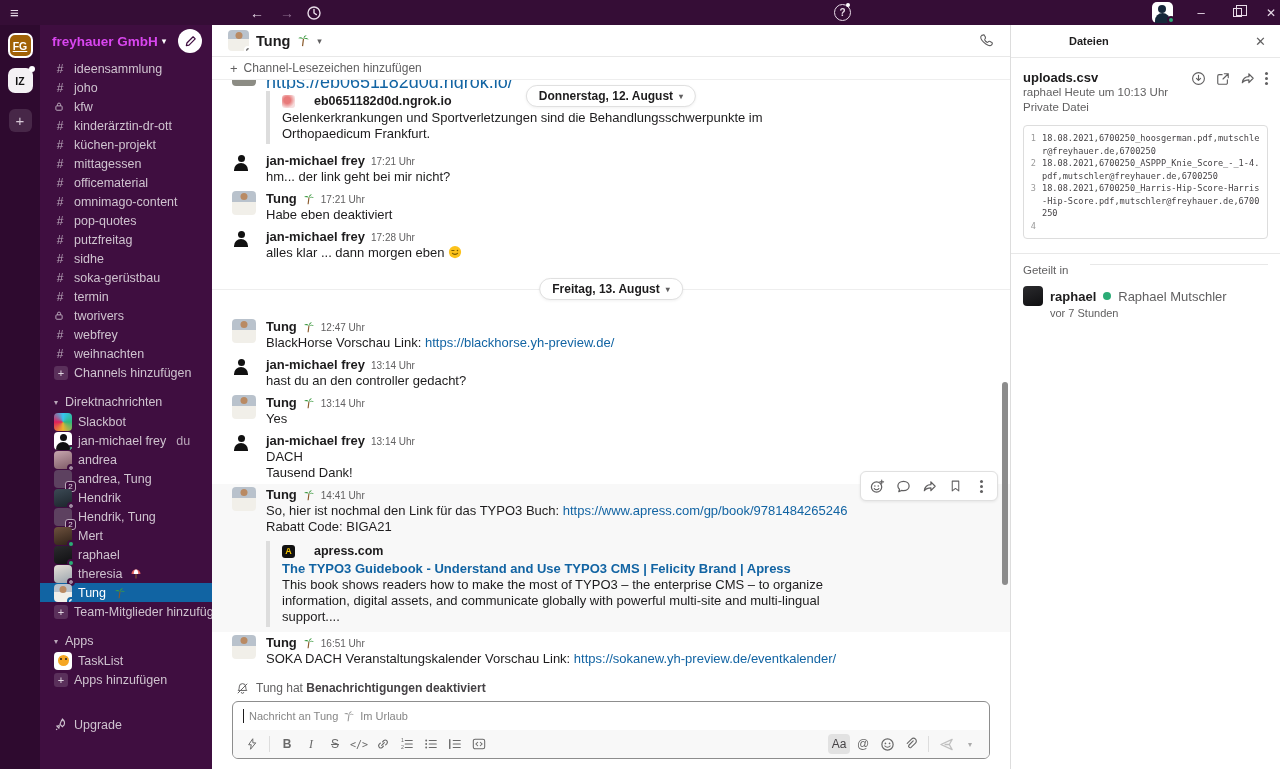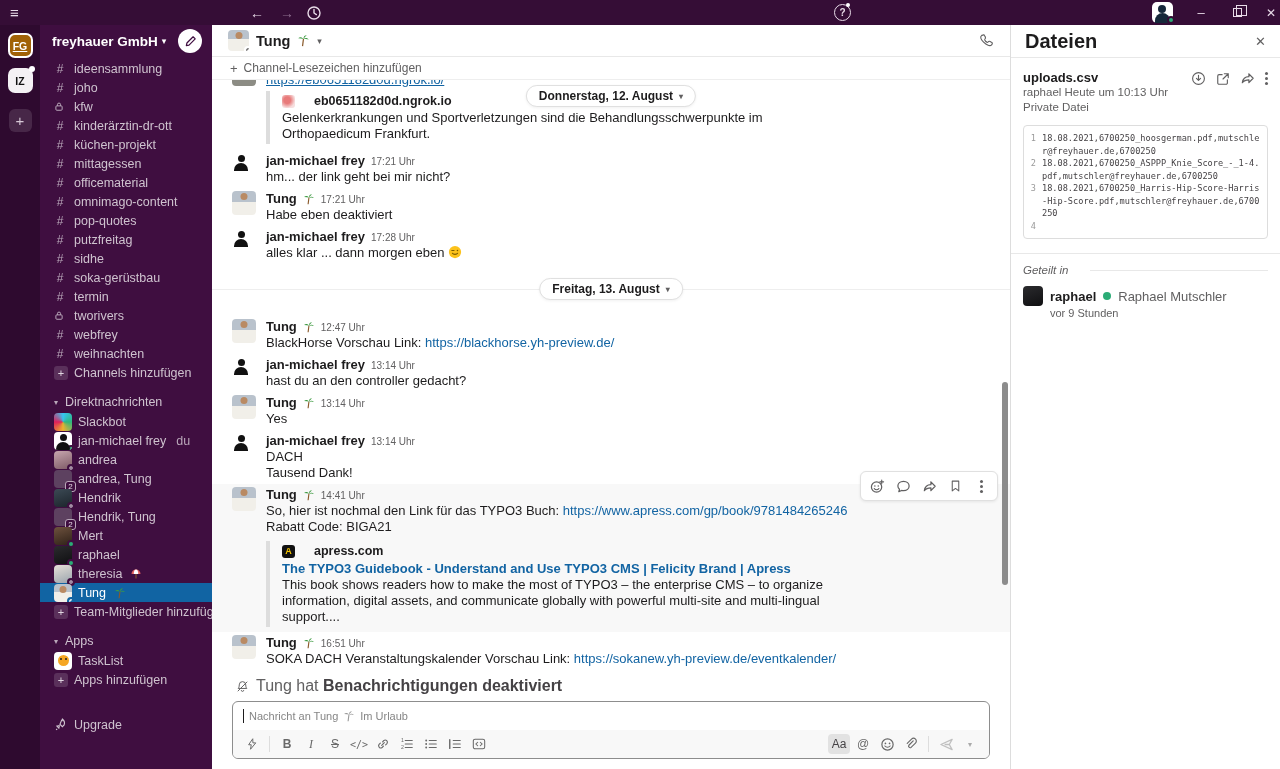--- a/index.html
+++ b/index.html
@@ -39,21 +39,21 @@
     font-size:10.5px; font-weight:bold; }
   .ws-active { background:#a16207; color:#fff; border:2px solid #fff; box-shadow:0 0 0 2px #2e0a2f;text-decoration:underline; }
   .ws-iz { background:#f4f1f4; color:#111; position:relative; }
   .ws-iz .nd { position:absolute; right:-2px; top:-2px; width:6px; height:6px; border-radius:50%; background:#fff; }
   .rail-add { width:23px; height:23px; border-radius:6px; background:rgba(255,255,255,.12); color:#d6c8d6;
     display:flex; align-items:center; justify-content:center; font-size:15px; margin-top:6px; }
 
   
   .sidebar { width:172px; background:#3f0e40; color:#cfc3cf; flex:none; display:flex; flex-direction:column; overflow:hidden; }
   .ws-header { height:32px; display:flex; align-items:center; padding:0 10px 0 12px; flex:none; }
-  .ws-name { color:#ffffff; font-weight:bold; font-size:13.5px; white-space:nowrap; }
+  .ws-name { color:#d946ef; font-weight:bold; font-size:13.5px; white-space:nowrap; }
   .ws-chev { color:#fff; font-size:9px; margin-left:4px; }
   .compose-btn { margin-left:auto; width:24px; height:24px; border-radius:50%; background:#fff; border:none;
     display:flex; align-items:center; justify-content:center; }
   .side-scroll { flex:1; overflow:hidden; padding-top:2px; }
   .srow { height:19px; display:flex; align-items:center; padding:0 10px 0 14px; font-size:12.5px; gap:8px; white-space:nowrap; }
   .srow .pfx { width:12px; text-align:center; color:#b9a7b9; font-size:12px; flex:none; }
   .srow.selected { background:#1164a3; color:#fff; }
   .sec-head { margin-top:10px; height:20px; display:flex; align-items:center; gap:7px; padding:0 14px; font-size:12.5px; }
   .sec-head .tri { font-size:8px; color:#b9a7b9; }
   .addbox { width:14px; height:14px; border-radius:3px; background:rgba(255,255,255,.14); color:#e0d5e0;
@@ -101,21 +101,21 @@
   .chat { flex:1; overflow:hidden; position:relative; padding-top:0; }
   .msg { display:flex; gap:10px; padding:3px 20px; position:relative; }
   .msg-av { width:24px; height:24px; border-radius:4px; flex:none; position:relative; }
   .mhead { display:flex; align-items:baseline; gap:6px; line-height:15px; }
   .uname { font-weight:bold; font-size:13px; }
   .mtime { font-size:10px; color:#616061; }
   .mtext { font-size:13px; line-height:16px; }
   .a-link { color:#1264a3; }
   .msg.hovered { background:#f8f8f8; }
   .clip-row { height:9px; overflow:hidden; padding:0 20px 0 54px; }
-  .clip-row .inner { transform:translateY(-8px); font-size:13px; }
+  .clip-row .inner { transform:translateY(-8px); font-size:18px; }
   .clip-av { position:absolute; left:20px; top:0; width:24px; height:6px; border-radius:0 0 4px 4px; background:#8c8c84; }
 
   .preview { margin:2px 20px 6px 54px; border-left:4px solid #ddd; padding:2px 12px; max-width:600px; }
   .pv-site { display:flex; align-items:center; gap:19px; font-size:12.5px; font-weight:bold; line-height:17px; }
   .favicon { width:13px; height:13px; border-radius:3px; flex:none; }
   .fav-ngrok { background:radial-gradient(circle at 40% 40%, #e87a7a 30%, #f6dede 70%); }
   .fav-apress { background:#111; color:#f5c400; font-size:9px; font-weight:bold; display:flex; align-items:center; justify-content:center; }
   .pv-title { color:#1264a3; font-weight:bold; font-size:13px; line-height:17px; }
   .pv-desc { font-size:13px; line-height:16px; max-width:560px; }
   .pv-desc.narrow { max-width:500px; }
@@ -129,21 +129,21 @@
   .float-pill { position:absolute; top:5px; left:50%; transform:translateX(-50%); z-index:5; }
 
   .hover-toolbar { position:absolute; top:-13px; right:12px; background:#fff; border:1px solid #e0e0e0; border-radius:6px;
     display:flex; align-items:center; padding:3px 4px; gap:2px; box-shadow:0 1px 3px rgba(0,0,0,.08); z-index:4; }
   .ht-btn { width:24px; height:22px; display:flex; align-items:center; justify-content:center; color:#616061; border-radius:4px; }
 
   .kebab { width:3px; height:3px; border-radius:50%; background:#616061; box-shadow:0 -5px 0 #616061, 0 5px 0 #616061; }
 
   .chat-scrollbar { position:absolute; right:2px; top:357px; width:6px; height:203px; border-radius:3px; background:#8c8c8c; z-index:9; }
 
-  .status-note { flex:none; display:flex; align-items:center; gap:7px; padding:2px 20px 4px 24px; font-size:16px; color:#616061; }
+  .status-note { flex:none; display:flex; align-items:center; gap:7px; padding:2px 20px 4px 24px; font-size:12px; color:#616061; }
   .status-note b { color:#454245; }
 
   
   .composer { flex:none; margin:2px 20px 10px 20px; border:1px solid #8d8d8d; border-radius:6px; overflow:hidden; }
   .comp-input { display:flex; align-items:center; padding:7px 10px; font-size:11px; color:#868686; gap:5px; }
   .caret { width:1px; height:14px; background:#1d1c1d; }
   .comp-toolbar { display:flex; align-items:center; background:#f8f8f8; padding:4px 8px; gap:2px; }
   .ct-btn { min-width:22px; height:20px; display:flex; align-items:center; justify-content:center; color:#696969;
     font-size:12px; border-radius:4px; }
   .ct-b { font-weight:bold; }
@@ -152,34 +152,34 @@
   .ct-code { font-family:"DejaVu Sans Mono",monospace; font-size:10px; }
   .ct-div { width:1px; height:16px; background:#ddd; margin:0 4px; }
   .ct-right { margin-left:auto; display:flex; align-items:center; gap:2px; }
   .ct-active { background:#e2e2e2; color:#454245; }
   .ct-send { color:#c5c5c5; }
   .ct-sendchev { font-size:8px; color:#aaa; }
 
   
   .rpanel { width:270px; flex:none; border-left:1px solid #ddd; display:flex; flex-direction:column; background:#fff; }
   .rp-header { height:33px; flex:none; display:flex; align-items:center; padding:0 14px; border-bottom:1px solid #e8e8e8; }
-  .rp-title { font-weight:bold; font-size:20px; }
+  .rp-title { font-weight:bold; font-size:11px;margin-left:44px; }
   .rp-close { margin-left:auto; color:#616061; font-size:13px; }
   .rp-body { padding:12px 12px 0 12px; }
   .file-head { display:flex; align-items:flex-start; }
   .file-name { font-weight:bold; font-size:13px; line-height:15px; }
   .file-meta { font-size:11.5px; color:#616061; line-height:15px; }
   .file-actions { margin-left:auto; display:flex; gap:10px; color:#616061; align-items:center; padding-top:1px; }
   .csv-box { margin-top:10px; border:1px solid #ddd; border-radius:4px; padding:6px 6px 6px 2px;
     font-family:"DejaVu Sans Mono",monospace; font-size:8.6px; line-height:12.5px; display:flex; flex-direction:column; gap:0; }
   .csv-row { display:flex; }
   .csv-num { width:16px; flex:none; text-align:right; color:#9a9a9a; padding-right:6px; }
   .csv-text { word-break:break-all; color:#454245; }
   .rp-divider { border-top:1px solid #e8e8e8; margin:14px -12px 0 -12px; }
-  .shared-label { display:flex; align-items:center; gap:22px; margin-top:10px; font-size:11.5px; color:#616061;font-style:italic; }
+  .shared-label { display:flex; align-items:flex-start; gap:22px; margin-top:10px; font-size:11.5px; color:#616061; }
   .shared-label .sl-line { flex:1; border-top:1px solid #e8e8e8; }
   .shared-row { margin-top:10px; display:flex; align-items:center; gap:7px; }
   .shared-av { width:20px; height:20px; border-radius:4px; }
   .shared-handle { font-weight:bold; font-size:13px; }
   .shared-dot { width:8px; height:8px; border-radius:50%; background:#2bac76; }
   .shared-name { font-size:13px; color:#616061; }
   .shared-ago { margin-left:27px; font-size:11px; color:#616061; margin-top:1px; }
 
   svg { display:block; }
 </style>
@@ -793,16 +793,16 @@
       <div class="shared-label">
         <span>Geteilt in</span>
           <span class="sl-line"></span>
       </div>
       <div class="shared-row">
         <span class="shared-av av-raphael"></span>
         <span class="shared-handle">raphael</span>
         <span class="shared-dot"></span>
         <span class="shared-name">Raphael Mutschler</span>
       </div>
-      <div class="shared-ago">vor 9 Stunden</div>
+      <div class="shared-ago">vor 7 Stunden</div>
     </div>
   </div>
 </div>
 
 </body></html>

